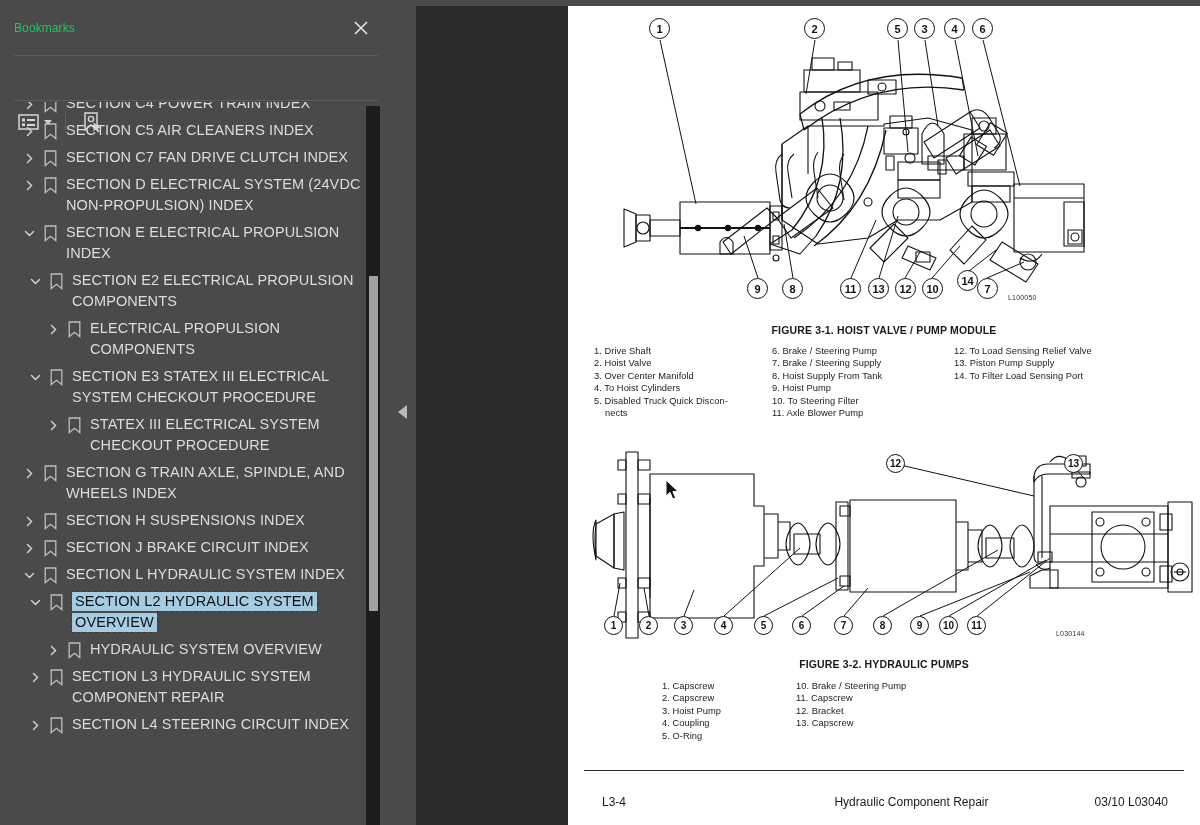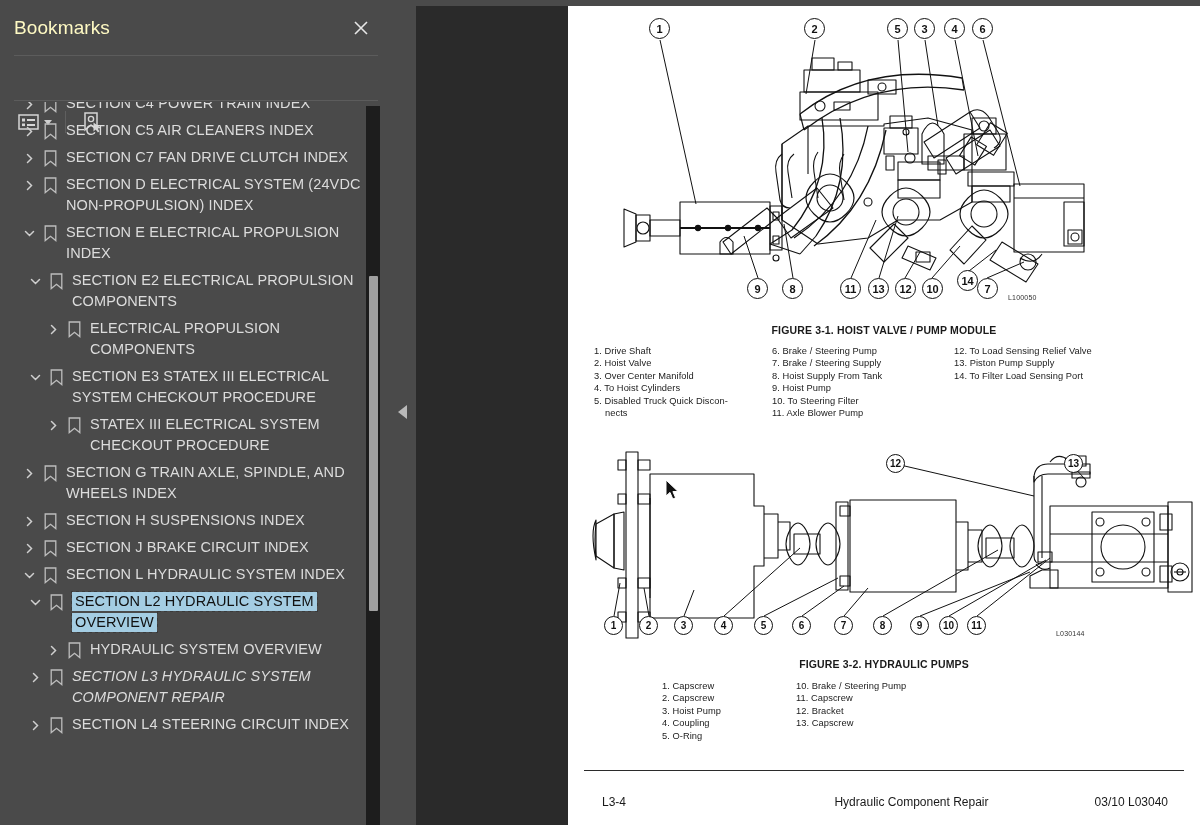--- a/index.html
+++ b/index.html
@@ -18,21 +18,21 @@
 
   
   .sidebar {
     position: absolute; left: 0; top: 6px; width: 388px; height: 819px;
     background: #4a4a4a; color: #e8e8e8;
   }
   .sb-header {
     position: relative; height: 44px;
     display: flex; align-items: center; padding: 0 14px;
   }
-  .sb-title { font-size: 19px; color: #fef9c3; letter-spacing: .1px; }
+  .sb-title { font-size: 12px; color: #22c55e; letter-spacing: .1px; }
   .sb-close {
     position: absolute; right: 16px; top: 11px;
     width: 22px; height: 22px; cursor: pointer;
     display: flex; align-items: center; justify-content: center;
   }
   .sb-close svg { display: block; }
   .sb-divider {
     position: absolute; left: 14px; right: 10px; height: 1px; background: #5c5c5c;
   }
   .sb-toolbar {
@@ -405,21 +405,21 @@
             <span class="twisty">
               <svg width="13" height="13" viewBox="0 0 13 13">
                 <path d="M4.5 2.5 L8.5 6.5 L4.5 10.5" stroke="#cfcfcf" stroke-width="1.5" fill="none" stroke-linecap="round"></path>
               </svg>
             </span>
             <span class="bm-ico">
               <svg width="13" height="17" viewBox="0 0 13 17">
                 <path d="M1.2 1 H11.8 V15.6 L6.5 11.3 L1.2 15.6 Z" fill="none" stroke="#bdbdbd" stroke-width="1.3"></path>
               </svg>
             </span>
-            <div style="flex: 1 1 auto; font-style: italic;"><span class="node-label">SECTION L3  HYDRAULIC SYSTEM COMPONENT REPAIR</span></div>
+            <div style="flex: 1 1 auto;"><span class="node-label">SECTION L3  HYDRAULIC SYSTEM COMPONENT REPAIR</span></div>
           </div>
           <div class="node lvl1">
             <span class="twisty">
               <svg width="13" height="13" viewBox="0 0 13 13">
                 <path d="M4.5 2.5 L8.5 6.5 L4.5 10.5" stroke="#cfcfcf" stroke-width="1.5" fill="none" stroke-linecap="round"></path>
               </svg>
             </span>
             <span class="bm-ico">
               <svg width="13" height="17" viewBox="0 0 13 17">
                 <path d="M1.2 1 H11.8 V15.6 L6.5 11.3 L1.2 15.6 Z" fill="none" stroke="#bdbdbd" stroke-width="1.3"></path>

